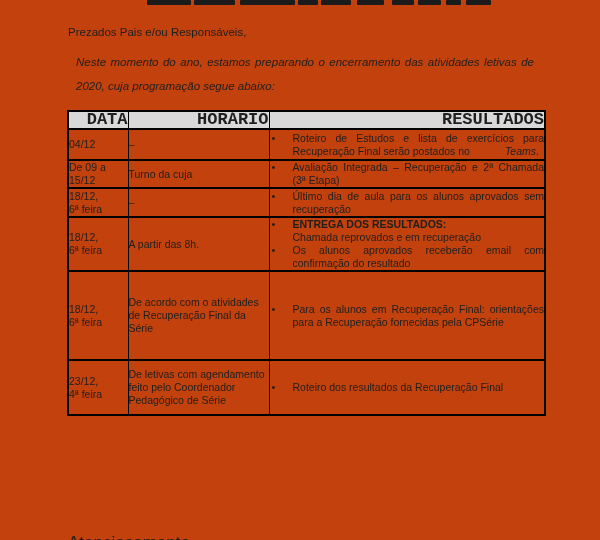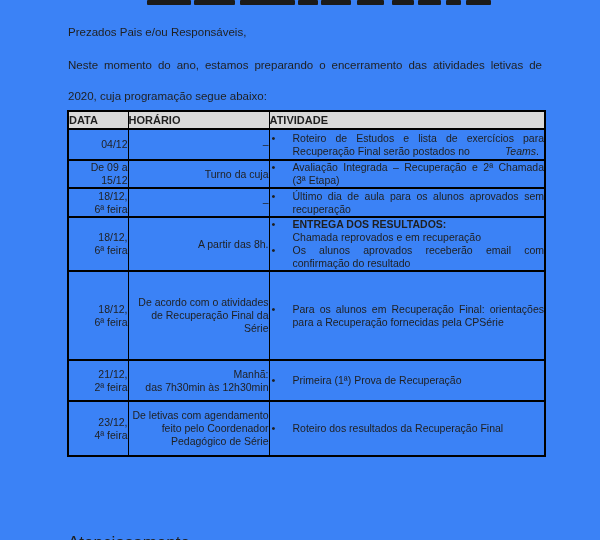--- a/index.html
+++ b/index.html
@@ -5,54 +5,54 @@
   html,body { margin:0; padding:0; }
   body {
     font-family: "Liberation Sans", sans-serif;
     background:#ffffff;
     color:#1f1f1f;
   }
   .page {
     position:relative;
     width:600px;
     height:540px;
-    background:#3b82f6;
+    background:#c2410c;
     overflow:hidden;
   }
   
   .redaction-bar { position:absolute; top:0; left:0; width:600px; height:6px; }
   .redaction-bar .seg {
     position:absolute; top:0; height:5px; background:#1b1b1b; border-radius:1px;
   }
   
   .intro {
     position:absolute; top:25px; left:68px; width:474px;
     font-size:11.5px; line-height:14px;
   }
   .intro .salutation { margin:0 0 11px 0; }
-  .intro .body-text { margin:0; text-align:justify; line-height:31px; }
+  .intro .body-text { margin:8px; text-align:justify; line-height:24px;font-style:italic; }
   
   table.schedule {
     position:absolute; top:110px; left:67px;
     width:477px; border-collapse:collapse; table-layout:fixed;
     font-size:10.5px; color:#1f1f1f;
     border:2px solid #000;
   }
   table.schedule th, table.schedule td {
     border-left:1px solid #000; border-right:1px solid #000;
     border-top:2px solid #000; border-bottom:2px solid #000;
     padding:0; vertical-align:middle;
     overflow:hidden;
   }
   table.schedule th {
-    background:#d9d9d9; font-weight:bold; font-size:11px;
-    height:16px; text-align:left; line-height:14px;
+    background:#d9d9d9; font-weight:bold; font-size:17px;
+    height:16px; text-align:right; line-height:14px;font-family:Liberation Mono, monospace;
   }
   td.cell-date, td.cell-time {
-    text-align:right; white-space:pre-line; line-height:13px; padding:1px 3px;margin-left:8px;
+    text-align:left; white-space:pre-line; line-height:13px; padding:1px 3px;margin-left:8px;
   }
   td.cell-activity { padding:2px 8px 2px 22px; }
   .act-item {
     position:relative; padding-left:23px;
     text-align:justify; line-height:12.8px;
   }
   .act-item .bullet {
     position:absolute; left:2px; top:0; font-size:11px; line-height:12.8px;
   }
   .seg-b { font-weight:bold; }
@@ -89,21 +89,21 @@
   <table class="schedule">
     <colgroup>
       <col style="width:60px">
       <col style="width:141px">
       <col style="width:276px">
     </colgroup>
     <thead>
       <tr>
         <th>DATA</th>
         <th>HORÁRIO</th>
-        <th>ATIVIDADE</th>
+        <th>RESULTADOS</th>
       </tr>
     </thead>
     <tbody>
         <tr style="height: 31px;">
           <td class="cell-date">04/12</td>
           <td class="cell-time">–</td>
           <td class="cell-activity">
             <div class="act-item"><span class="bullet">•</span><span>Roteiro de Estudos e lista de exercícios para Recuperação Final serão postados no </span><span class="seg-i">Teams</span><span>.</span></div>
           </td>
         </tr>
@@ -133,29 +133,20 @@
           </td>
         </tr>
         <tr style="height: 89px;">
           <td class="cell-date">18/12,
 6ª feira</td>
           <td class="cell-time">De acordo com o atividades de Recuperação Final da Série</td>
           <td class="cell-activity">
             <div class="act-item"><span class="bullet">•</span><span>Para os alunos em Recuperação Final: orientações para a Recuperação fornecidas pela CPSérie</span></div>
           </td>
         </tr>
-        <tr style="height: 41px;">
-          <td class="cell-date">21/12,
-2ª feira</td>
-          <td class="cell-time">Manhã:
-das 7h30min às 12h30min</td>
-          <td class="cell-activity">
-            <div class="act-item"><span class="bullet">•</span><span>Primeira (1ª) Prova de Recuperação</span></div>
-          </td>
-        </tr>
         <tr style="height: 55px; border-radius: 6px;">
           <td class="cell-date">23/12,
 4ª feira</td>
           <td class="cell-time">De letivas com agendamento feito pelo Coordenador Pedagógico de Série</td>
           <td class="cell-activity">
             <div class="act-item"><span class="bullet">•</span><span>Roteiro dos resultados da Recuperação Final</span></div>
           </td>
         </tr>
       </tbody>
   </table>

